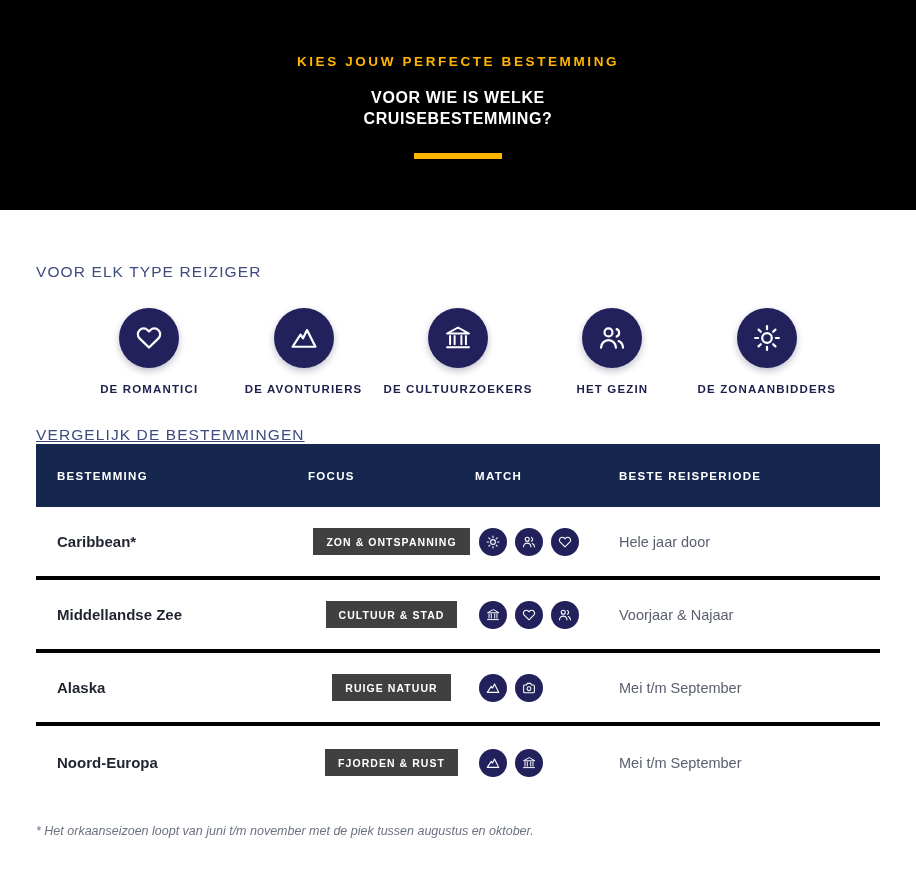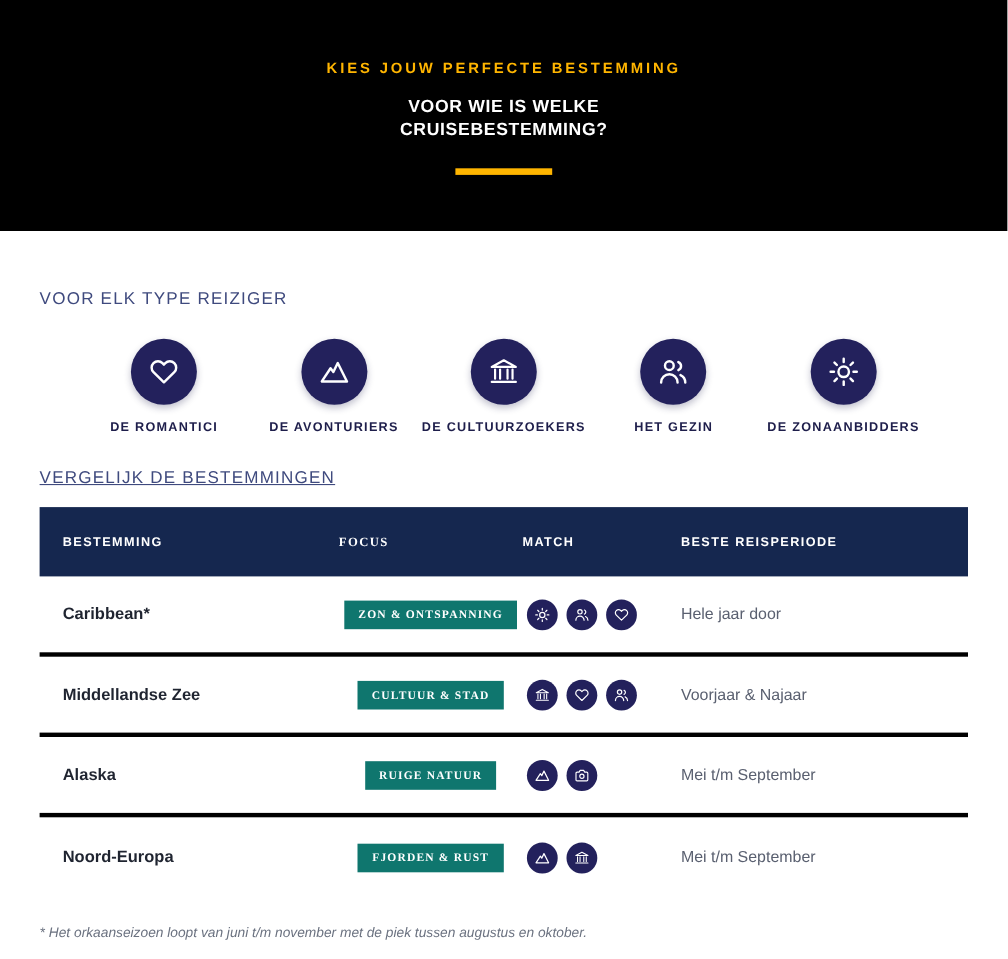--- a/index.html
+++ b/index.html
@@ -92,58 +92,57 @@
     font-size: 11.5px;
     font-weight: bold;
     letter-spacing: 1.15px;
     text-transform: uppercase;
     white-space: nowrap;
     text-align: center;
   }
 
   
   .table {
-    margin-top: 17px;
     width: 844px;
   }
   .thead {
     background: #15274f;
     height: 63px;
     display: flex;
     align-items: center;
   }
   .thead .th {
     color: #ffffff;
     font-size: 11.5px;
     font-weight: bold;
     letter-spacing: 1.3px;
     text-transform: uppercase;
   }
   .col-dest  { width: 272px; padding-left: 21px; }
-  .col-focus { width: 167px; font-family: Liberation Serif, serif; }
+  .col-focus { width: 167px; }
   .col-match { width: 144px; }
   .col-when  { flex: 1; }
 
   .trow {
     height: 73px;
     display: flex;
     align-items: center;
     border-bottom: 4px solid #000000;
   }
   .trow:last-child { border-bottom: none; }
 
   .dest-name {
     color: #1f2430;
     font-size: 15px;
     font-weight: bold;
   }
 
   .focus-cell { display: flex; justify-content: center; }
   .badge {
-    background: #0f766e;
+    background: #404040;
     color: #ffffff;
     font-size: 10.5px;
     font-weight: bold;
     letter-spacing: 1.05px;
     text-transform: uppercase;
     padding: 8px 13px 7px;
     white-space: nowrap;
   }
 
   .match-cell { display: flex; gap: 8px; padding-left: 4px; }

